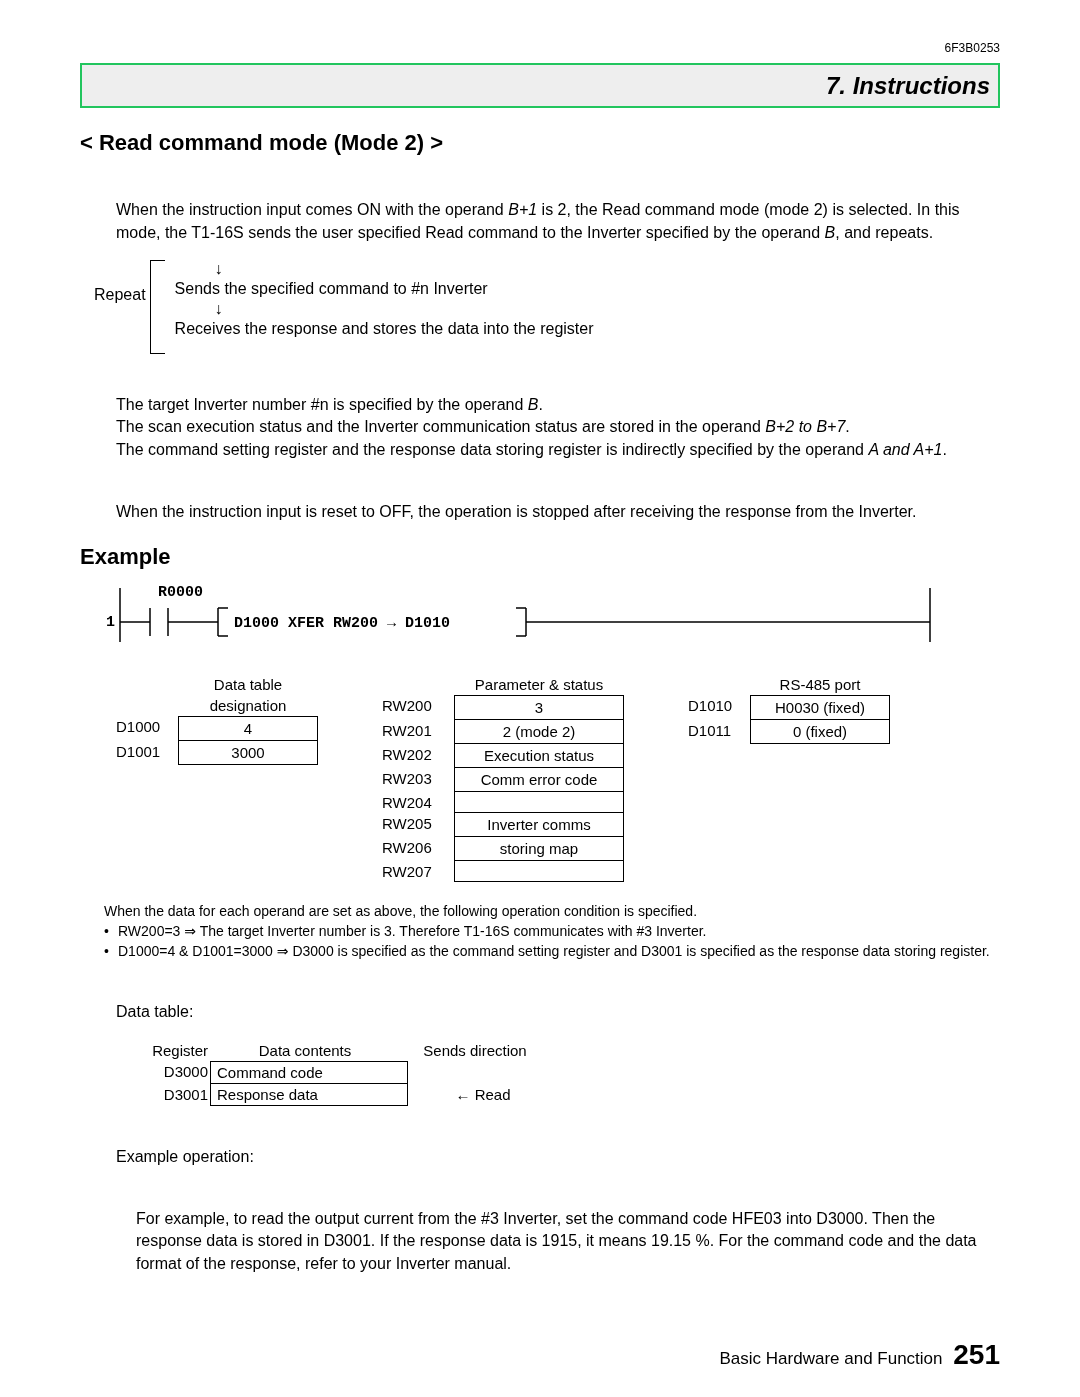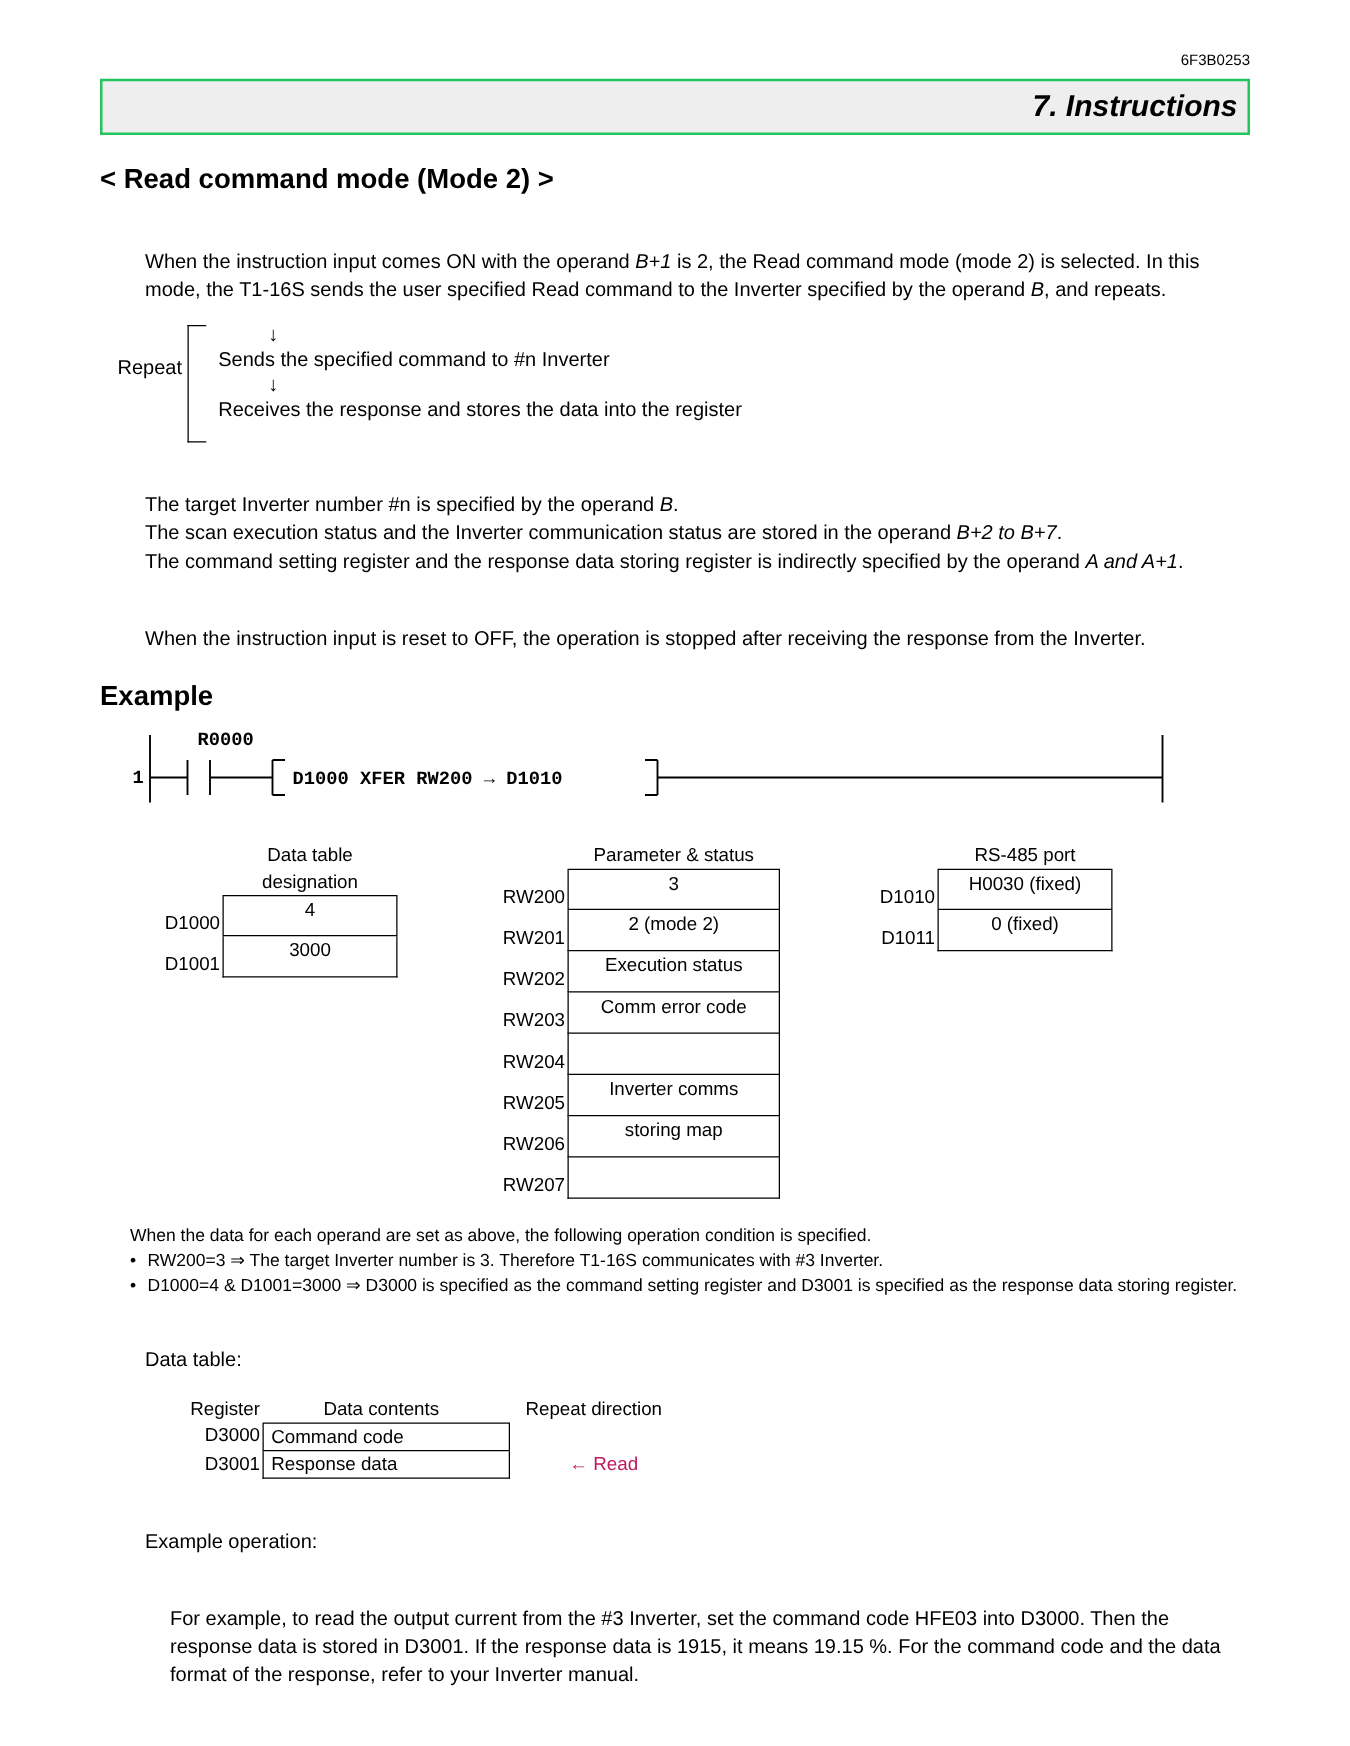--- a/index.html
+++ b/index.html
@@ -97,23 +97,21 @@
   }
   .mini-table .hdr {
     display:flex;
     margin-bottom: 0;
   }
   .mini-table .row {
     display: flex;
   }
   .mini-table .lbl {
     width: 70px;
-    text-align: right;
     padding-right: 2px;
-    margin-top: 12px;
   }
   .mini-table .cell {
     border: 1px solid #000;
     border-top: none;
     width: 160px;
     text-align: center;
     padding: 1px 4px;
   }
   .mini-table .row.first .cell {
     border-top: 1px solid #000;
@@ -151,21 +149,21 @@
   .dt-row .c2 { width: 190px; border-right:1px solid #000; text-align:center; }
   .dt-row .c3 { width: 150px; text-align:center; }
   .dt-row.hdr .c2 { border-right:none; }
   .dt-row.data .c2 {
     border:1px solid #000;
     border-top:none;
     text-align:left;
     padding-left:6px;
   }
   .dt-row.data.first .c2 { border-top:1px solid #000; }
-  .read-arrow { color:#be185d; }
+  .read-arrow { color:#000000; }
 
   .footer {
     margin-top: 60px;
     text-align: right;
     font-size: 17px;
   }
   .footer .pnum {
     font-size: 28px;
     font-weight: bold;
     margin-left: 6px;
@@ -317,21 +315,21 @@
       <div>D1000=4 &amp; D1001=3000 ⇒ D3000 is specified as the command setting register and D3001 is specified as the response data storing register.</div>
     </div>
 </div>
 
 <div class="body-block">Data table:</div>
 
 <div class="datatable-wrap">
   <div class="dt-row hdr">
     <div class="c1">Register</div>
     <div class="c2">Data contents</div>
-    <div class="c3">Repeat direction</div>
+    <div class="c3">Sends direction</div>
   </div>
   <div class="dt-row data first">
     <div class="c1">D3000</div>
     <div class="c2">Command code</div>
     <div class="c3"></div>
   </div>
   <div class="dt-row data">
     <div class="c1">D3001</div>
     <div class="c2">Response data</div>
     <div class="c3 read-arrow">← Read</div>

